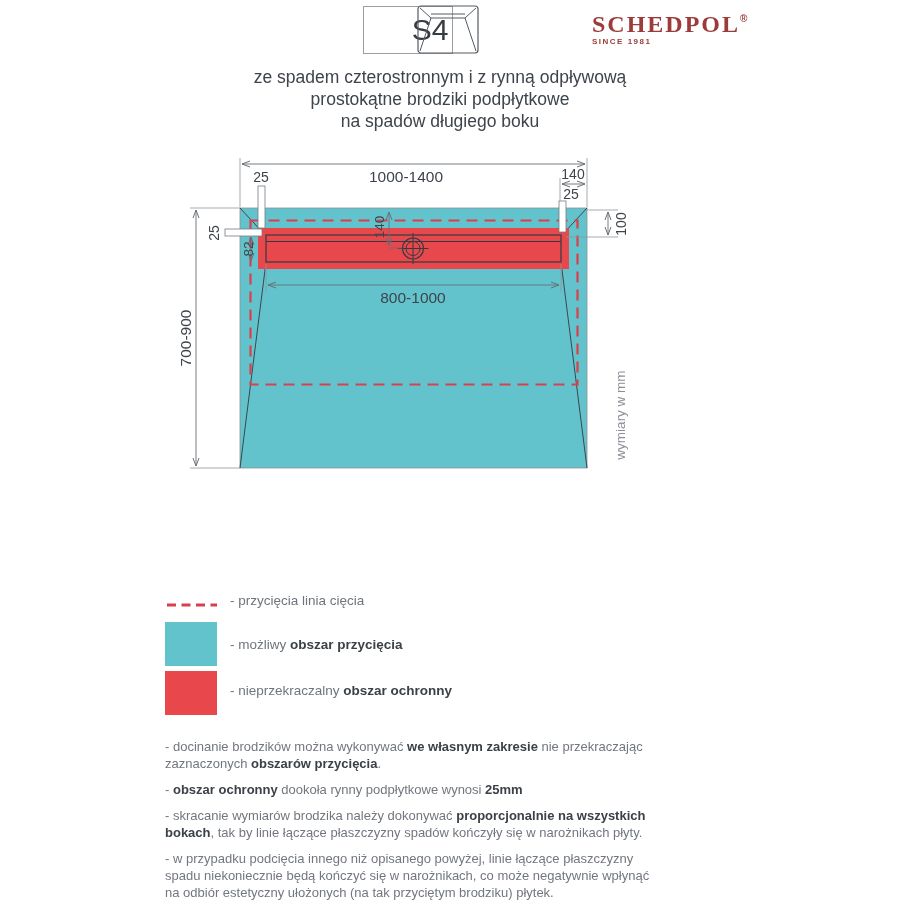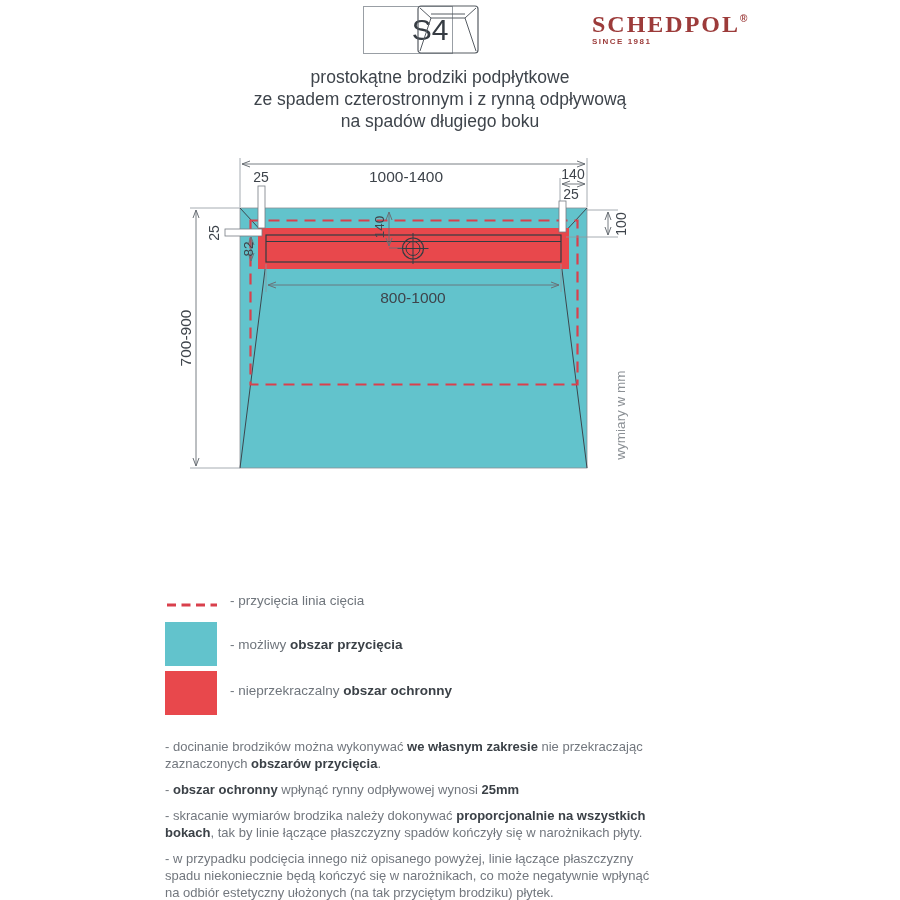--- a/index.html
+++ b/index.html
@@ -68,22 +68,22 @@
       </g>
     </svg>
   </div>
 
   <div class="logo">
     <span class="logo-text">SCHEDPOL</span><span class="logo-reg">®</span>
     <span class="logo-tag">SINCE 1981</span>
   </div>
 
   <div class="title">
+    <div>ze spadem czterostronnym i z rynną odpływową</div>
     <div>prostokątne brodziki podpłytkowe</div>
-    <div>ze spadem czterostronnym i z rynną odpływową</div>
     <div>na spadów długiego boku</div>
   </div>
 
   <svg class="drawing" viewBox="170 150 470 340">
     <defs>
       <marker id="arr" viewBox="0 0 10 8" refX="9" refY="4" markerWidth="10" markerHeight="8" orient="auto-start-reverse" markerUnits="userSpaceOnUse">
         <path d="M1,1 L9,4 L1,7" fill="none" stroke="#6a7076" stroke-width="1"></path>
       </marker>
     </defs>
 
@@ -170,18 +170,18 @@
 
   <div class="legend-swatch" style="left:165px;top:671px;">
     <svg width="52" height="44" viewBox="0 0 52 44">
       <rect x="0" y="0" width="52" height="44" fill="#e8484c"></rect>
     </svg>
   </div>
   <div class="legend-label" style="left:230px;top:683px;"><span>- nieprzekraczalny </span><span class="b">obszar ochronny</span></div>
 
   <div class="notes">
     <p><span>- docinanie brodzików można wykonywać </span><span class="b">we własnym zakresie</span><span> nie przekraczając zaznaczonych </span><span class="b">obszarów przycięcia</span><span>.</span></p>
-    <p><span>- </span><span class="b">obszar ochronny</span><span> wpłynąć rynny odpływowej wynosi </span><span class="b">25mm</span></p>
+    <p><span>- </span><span class="b">obszar ochronny</span><span> dookoła rynny podpłytkowe wynosi </span><span class="b">25mm</span></p>
     <p><span>- skracanie wymiarów brodzika należy dokonywać </span><span class="b">proporcjonalnie na wszystkich bokach</span><span>, tak by linie łączące płaszczyzny spadów kończyły się w narożnikach płyty.</span></p>
     <p><span>- w przypadku podcięcia innego niż opisanego powyżej, linie łączące płaszczyzny spadu niekoniecznie będą kończyć się w narożnikach, co może negatywnie wpłynąć na odbiór estetyczny ułożonych (na tak przyciętym brodziku) płytek.</span></p>
   </div>
 
 </div>
 
 </body></html>

